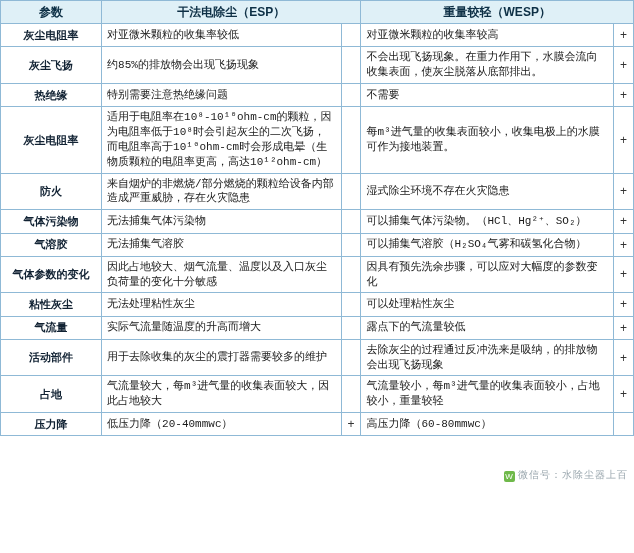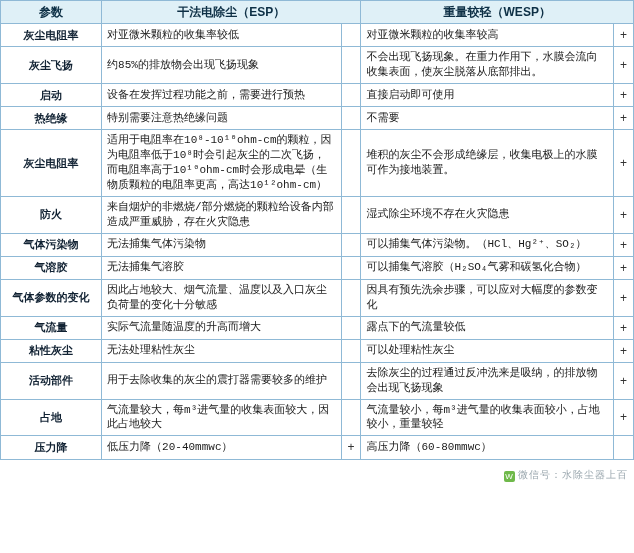--- a/index.html
+++ b/index.html
@@ -47,38 +47,31 @@
           <td class="sign">+</td>
         </tr>
         <tr>
           <td class="param">灰尘飞扬</td>
           <td class="txt">约85%的排放物会出现飞扬现象</td>
           <td class="sign"></td>
           <td class="txt">不会出现飞扬现象。在重力作用下，水膜会流向收集表面，使灰尘脱落从底部排出。</td>
           <td class="sign">+</td>
         </tr>
         <tr>
-          <td class="param">启动</td>
-          <td class="txt">设备在发挥过程功能之前，需要进行预热</td>
-          <td class="sign"></td>
-          <td class="txt">直接启动即可使用</td>
-          <td class="sign">+</td>
-        </tr>
-        <tr>
           <td class="param">热绝缘</td>
           <td class="txt">特别需要注意热绝缘问题</td>
           <td class="sign"></td>
           <td class="txt">不需要</td>
           <td class="sign">+</td>
         </tr>
         <tr>
           <td class="param">灰尘电阻率</td>
           <td class="txt">适用于电阻率在10⁸-10¹⁰ohm-cm的颗粒，因为电阻率低于10⁸时会引起灰尘的二次飞扬，而电阻率高于10¹⁰ohm-cm时会形成电晕（生物质颗粒的电阻率更高，高达10¹²ohm-cm）</td>
           <td class="sign"></td>
-          <td class="txt">堆积的灰尘不会形成绝缘层，收集电极上的水膜可作为接地装置。</td>
+          <td class="txt">每m³进气量的收集表面较小，收集电极上的水膜可作为接地装置。</td>
           <td class="sign">+</td>
         </tr>
         <tr>
           <td class="param">防火</td>
           <td class="txt">来自烟炉的非燃烧/部分燃烧的颗粒给设备内部造成严重威胁，存在火灾隐患</td>
           <td class="sign"></td>
           <td class="txt">湿式除尘环境不存在火灾隐患</td>
           <td class="sign">+</td>
         </tr>
         <tr>
@@ -96,31 +89,31 @@
           <td class="sign">+</td>
         </tr>
         <tr>
           <td class="param">气体参数的变化</td>
           <td class="txt">因此占地较大、烟气流量、温度以及入口灰尘负荷量的变化十分敏感</td>
           <td class="sign"></td>
           <td class="txt">因具有预先洗余步骤，可以应对大幅度的参数变化</td>
           <td class="sign">+</td>
         </tr>
         <tr>
+          <td class="param">粘性灰尘</td>
+          <td class="txt">无法处理粘性灰尘</td>
+          <td class="sign"></td>
+          <td class="txt">可以处理粘性灰尘</td>
+          <td class="sign">+</td>
+        </tr>
+        <tr>
           <td class="param">气流量</td>
           <td class="txt">实际气流量随温度的升高而增大</td>
           <td class="sign"></td>
           <td class="txt">露点下的气流量较低</td>
-          <td class="sign">+</td>
-        </tr>
-        <tr>
-          <td class="param">粘性灰尘</td>
-          <td class="txt">无法处理粘性灰尘</td>
-          <td class="sign"></td>
-          <td class="txt">可以处理粘性灰尘</td>
           <td class="sign">+</td>
         </tr>
         <tr>
           <td class="param">活动部件</td>
           <td class="txt">用于去除收集的灰尘的震打器需要较多的维护</td>
           <td class="sign"></td>
           <td class="txt">去除灰尘的过程通过反冲洗来是吸纳，的排放物会出现飞扬现象</td>
           <td class="sign">+</td>
         </tr>
         <tr>

